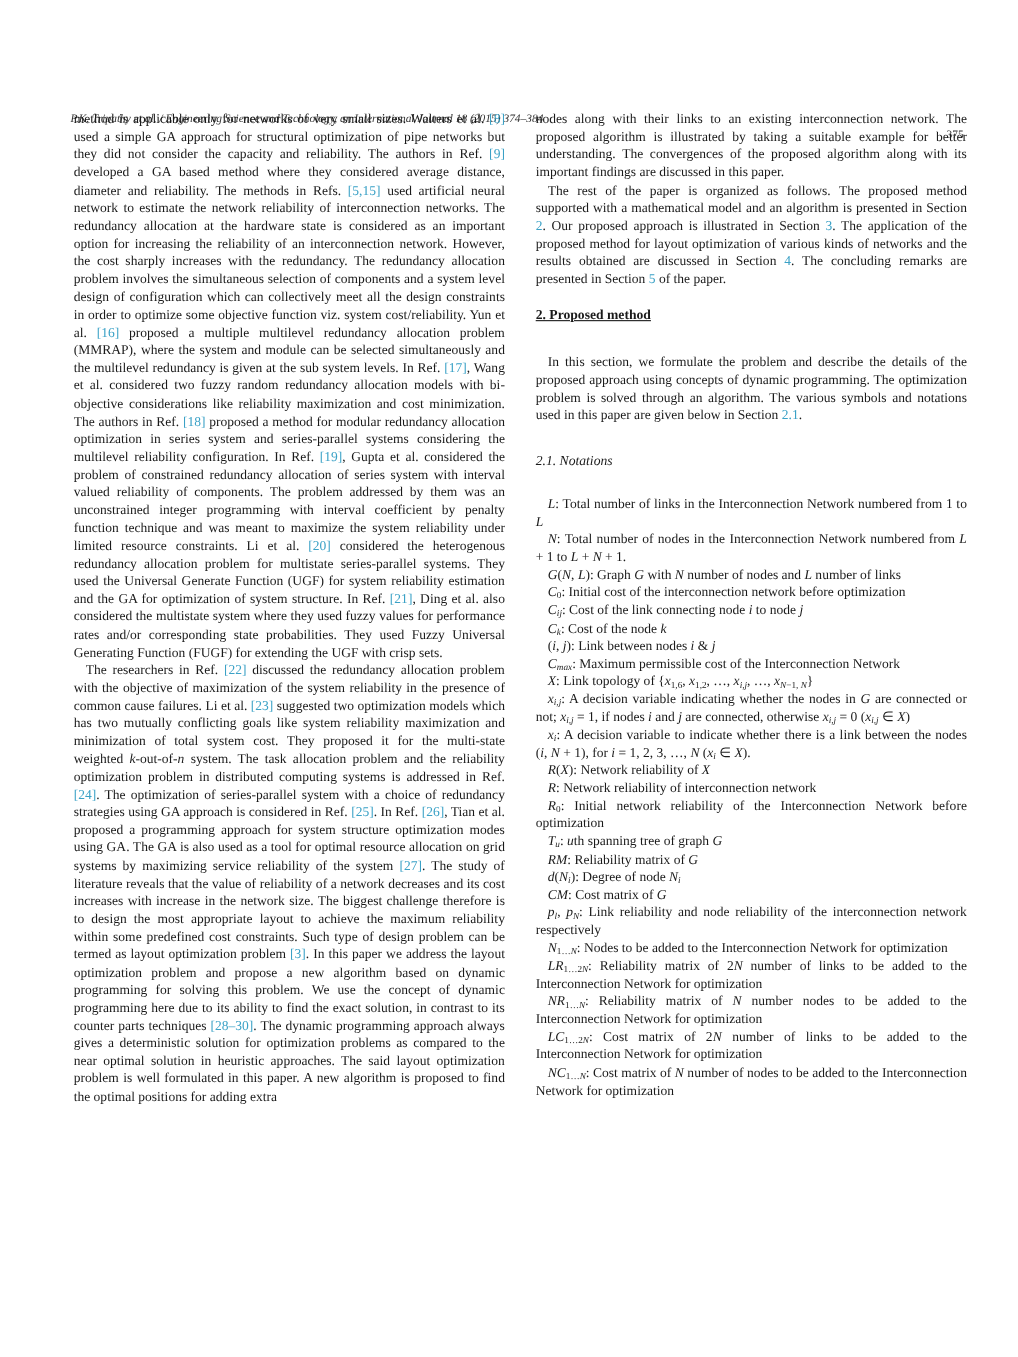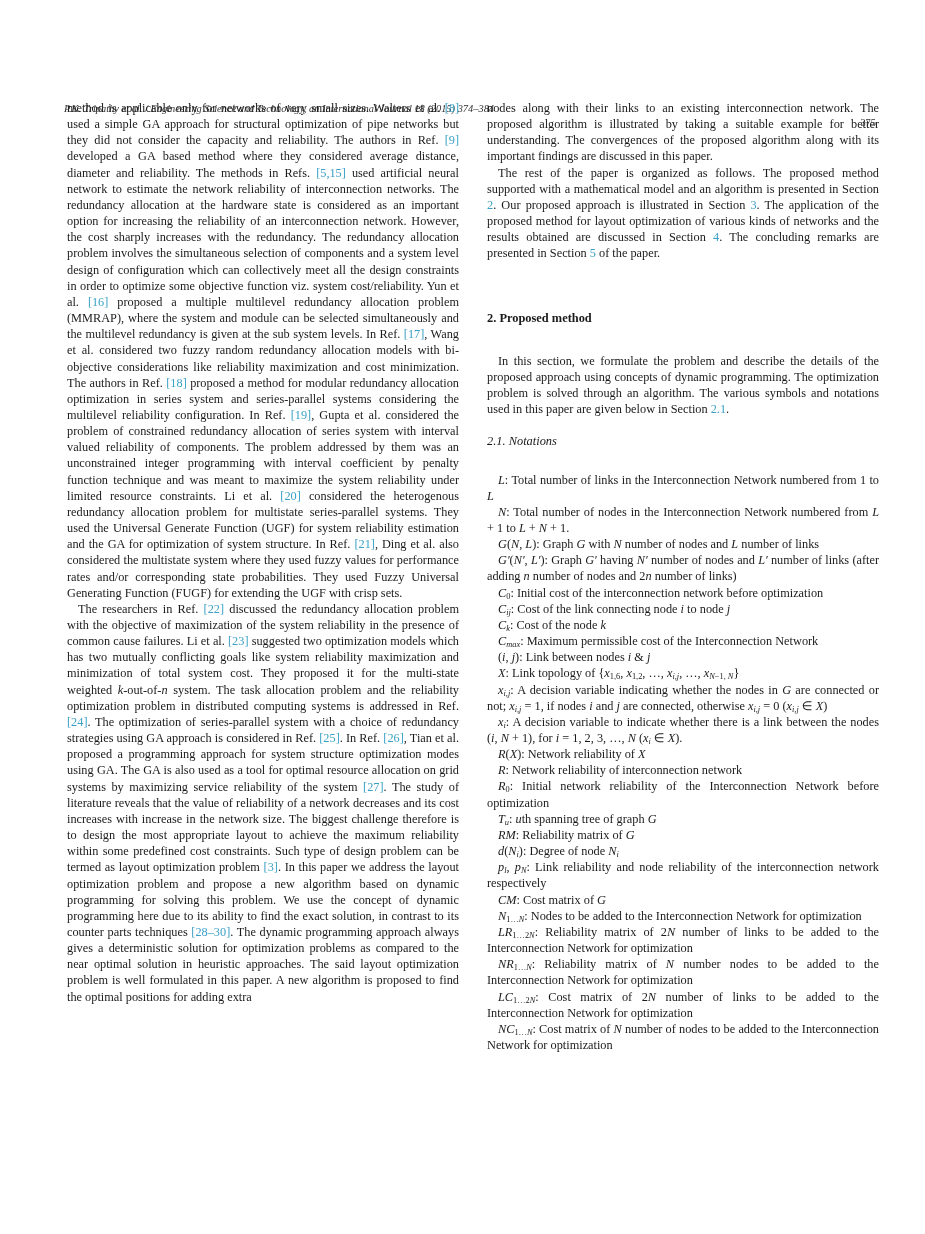--- a/index.html
+++ b/index.html
@@ -49,28 +49,29 @@
   .para { margin: 0; hyphens: auto; -webkit-hyphens: auto; }
   .indent { text-indent: 11px; }
   .cite {
     color: var(--citation-link, #3aa1c6);
     text-decoration: none;
     cursor: pointer;
   }
   .section-heading {
     font-size: 12.4px;
     font-weight: 700;
-    margin: 48px 0 27px 0;
+    margin: 16px 0 27px 0;
     text-align: left;
+    text-decoration: underline;
   }
   .subsection-heading {
     font-size: 12.4px;
     font-weight: 400;
     font-style: italic;
-    margin: 16px 0 22px 0;
+    margin: 26px 0 22px 0;
     text-align: left;
     font-family: Liberation Serif, serif;
   }
   .notation-item { text-indent: 11px; hyphens: auto; font-family: Liberation Serif, serif; -webkit-hyphens: auto; }
   sub { font-size: 0.68em; line-height: 0; vertical-align: -0.25em; }
 </style>
 </head>
 <body>
 
 <div class="page">
@@ -90,37 +91,36 @@
       <p class="para indent">The rest of the paper is organized as follows. The proposed method supported with a mathematical model and an algorithm is presented in Section <a class="cite">2</a>. Our proposed approach is illustrated in Section <a class="cite">3</a>. The application of the proposed method for layout optimization of various kinds of networks and the results obtained are discussed in Section <a class="cite">4</a>. The concluding remarks are presented in Section <a class="cite">5</a> of the paper.</p>
 
       <h2 class="section-heading">2. Proposed method</h2>
       <p class="para indent">In this section, we formulate the problem and describe the details of the proposed approach using concepts of dynamic programming. The optimization problem is solved through an algorithm. The various symbols and notations used in this paper are given below in Section <a class="cite">2.1</a>.</p>
 
       <h3 class="subsection-heading">2.1. Notations</h3>
       <div class="notations">
           <div class="notation-item"><i>L</i>: Total number of links in the Interconnection Network numbered from 1 to <i>L</i></div>
           <div class="notation-item"><i>N</i>: Total number of nodes in the Interconnection Network numbered from <i>L</i> + 1 to <i>L</i> + <i>N</i> + 1.</div>
           <div class="notation-item"><i>G</i>(<i>N</i>, <i>L</i>): Graph <i>G</i> with <i>N</i> number of nodes and <i>L</i> number of links</div>
-          <div class="notation-item"><i>G′</i>(<i>N′</i>, <i>L′</i>): Graph <i>G′</i> having <i>N′</i> number of nodes and <i>L′</i> number of links (after adding <i>n</i> number of nodes and 2<i>n</i> number of links)</div>
           <div class="notation-item"><i>C</i><sub>0</sub>: Initial cost of the interconnection network before optimization</div>
           <div class="notation-item"><i>C</i><sub><i>ij</i></sub>: Cost of the link connecting node <i>i</i> to node <i>j</i></div>
           <div class="notation-item"><i>C</i><sub><i>k</i></sub>: Cost of the node <i>k</i></div>
+          <div class="notation-item">(<i>i</i>, <i>j</i>): Link between nodes <i>i</i> &amp; <i>j</i></div>
           <div class="notation-item"><i>C</i><sub><i>max</i></sub>: Maximum permissible cost of the Interconnection Network</div>
-          <div class="notation-item">(<i>i</i>, <i>j</i>): Link between nodes <i>i</i> &amp; <i>j</i></div>
           <div class="notation-item"><i>X</i>: Link topology of {<i>x</i><sub>1,6</sub>, <i>x</i><sub>1,2</sub>, …, <i>x</i><sub><i>i,j</i></sub>, …, <i>x</i><sub><i>N</i>−1, <i>N</i></sub>}</div>
           <div class="notation-item"><i>x</i><sub><i>i,j</i></sub>: A decision variable indicating whether the nodes in <i>G</i> are connected or not; <i>x</i><sub><i>i,j</i></sub> = 1, if nodes <i>i</i> and <i>j</i> are connected, otherwise <i>x</i><sub><i>i,j</i></sub> = 0 (<i>x</i><sub><i>i,j</i></sub> ∈ <i>X</i>)</div>
           <div class="notation-item"><i>x</i><sub><i>i</i></sub>: A decision variable to indicate whether there is a link between the nodes (<i>i</i>, <i>N</i> + 1), for <i>i</i> = 1, 2, 3, …, <i>N</i> (<i>x</i><sub><i>i</i></sub> ∈ <i>X</i>).</div>
           <div class="notation-item"><i>R</i>(<i>X</i>): Network reliability of <i>X</i></div>
           <div class="notation-item"><i>R</i>: Network reliability of interconnection network</div>
           <div class="notation-item"><i>R</i><sub>0</sub>: Initial network reliability of the Interconnection Network before optimization</div>
           <div class="notation-item"><i>T</i><sub><i>u</i></sub>: <i>u</i>th spanning tree of graph <i>G</i></div>
           <div class="notation-item"><i>RM</i>: Reliability matrix of <i>G</i></div>
           <div class="notation-item"><i>d</i>(<i>N</i><sub><i>i</i></sub>): Degree of node <i>N</i><sub><i>i</i></sub></div>
+          <div class="notation-item"><i>CM</i>: Cost matrix of <i>G</i></div>
           <div class="notation-item"><i>p</i><sub><i>l</i></sub>, <i>p</i><sub><i>N</i></sub>: Link reliability and node reliability of the interconnection network respectively</div>
-          <div class="notation-item"><i>CM</i>: Cost matrix of <i>G</i></div>
           <div class="notation-item"><i>N</i><sub>1…<i>N</i></sub>: Nodes to be added to the Interconnection Network for optimization</div>
           <div class="notation-item"><i>LR</i><sub>1…2<i>N</i></sub>: Reliability matrix of 2<i>N</i> number of links to be added to the Interconnection Network for optimization</div>
           <div class="notation-item"><i>NR</i><sub>1…<i>N</i></sub>: Reliability matrix of <i>N</i> number nodes to be added to the Interconnection Network for optimization</div>
           <div class="notation-item"><i>LC</i><sub>1…2<i>N</i></sub>: Cost matrix of 2<i>N</i> number of links to be added to the Interconnection Network for optimization</div>
           <div class="notation-item"><i>NC</i><sub>1…<i>N</i></sub>: Cost matrix of <i>N</i> number of nodes to be added to the Interconnection Network for optimization</div>
         </div>
     </div>
   </div>
 </div>
 

